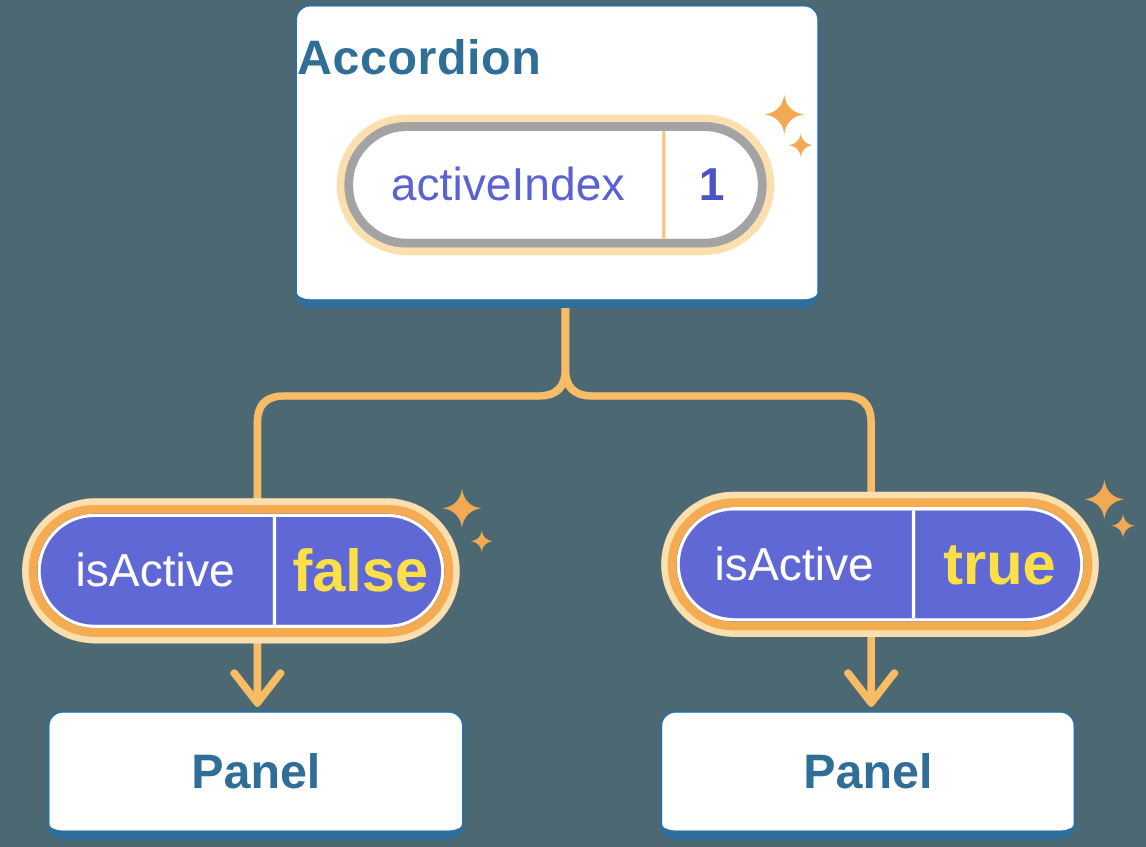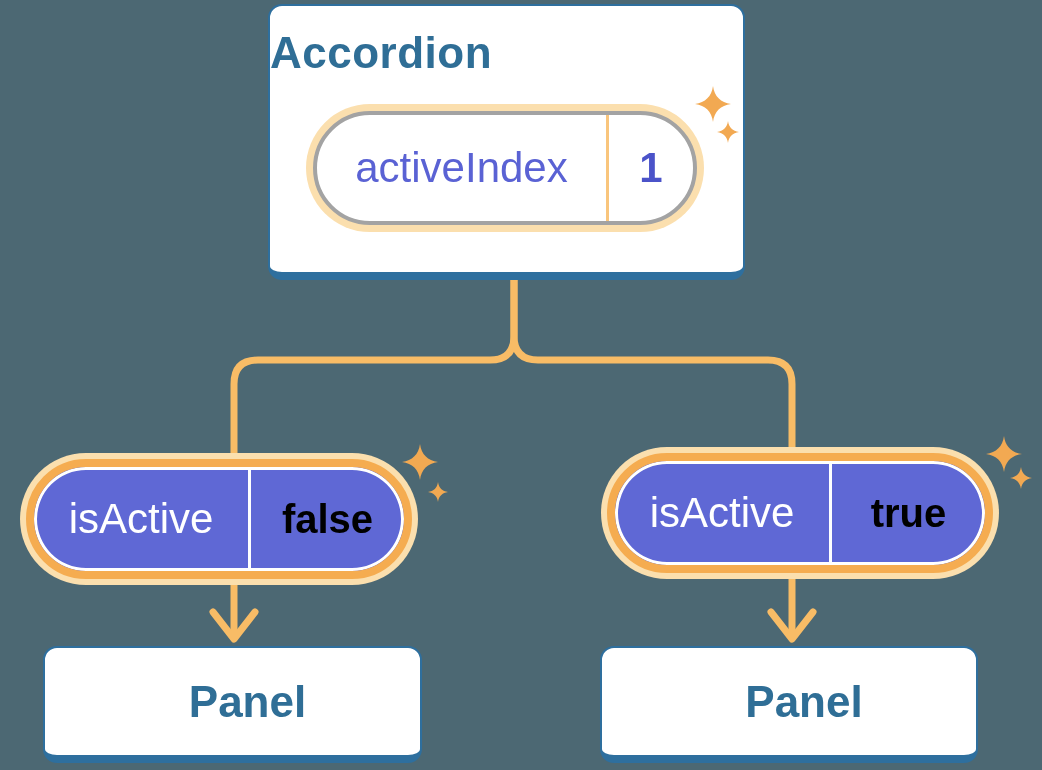--- a/index.html
+++ b/index.html
@@ -30,30 +30,30 @@
     margin-top:22px;
     text-align:left;
     font-size:44px;
     font-weight:600;
     color:#2F6E96;
     letter-spacing:0.5px;
   }
   .panel-label{
     width:100%;height:100%;
     display:flex;align-items:center;justify-content:center;
-    font-size:44px;font-weight:600;color:#2F6E96;padding-left:15px;
+    font-size:44px;font-weight:600;color:#2F6E96;
   }
 
   
   .prop-pill{
     position:absolute;left:313px;top:111px;
     width:384px;height:114px;
     box-sizing:border-box;
     background:#ffffff;
-    border:4px solid #a3a3a3;
+    border:8px solid #a3a3a3;
     border-radius:999px;
     box-shadow:0 0 0 7px #FBDFAE;
     display:flex;align-items:stretch;
     z-index:3;
   }
   .prop-pill .pill-label{
     flex:1;display:flex;align-items:center;justify-content:center;
     font-size:42px;color:#5A62D4;
   }
   .prop-pill .pill-divider{width:3px;background:#F9C57C;}
@@ -78,21 +78,21 @@
   }
   .state-pill-left{left:26px;top:459px;}
   .state-pill-right{left:607px;top:453px;}
   .state-pill .pill-label{
     width:214px;display:flex;align-items:center;justify-content:center;
     font-size:42px;color:#ffffff;
   }
   .state-pill .pill-divider{width:3px;background:#ffffff;margin:3px 0;}
   .state-pill .pill-value{
     flex:1;display:flex;align-items:center;justify-content:center;
-    font-size:40px;font-weight:bold;color:#000000;
+    font-size:54px;font-weight:bold;color:#fde047;
   }
 
   
   .sparkle{position:absolute;z-index:4;}
 </style>
 </head>
 <body>
 
 <div class="stage">
 

